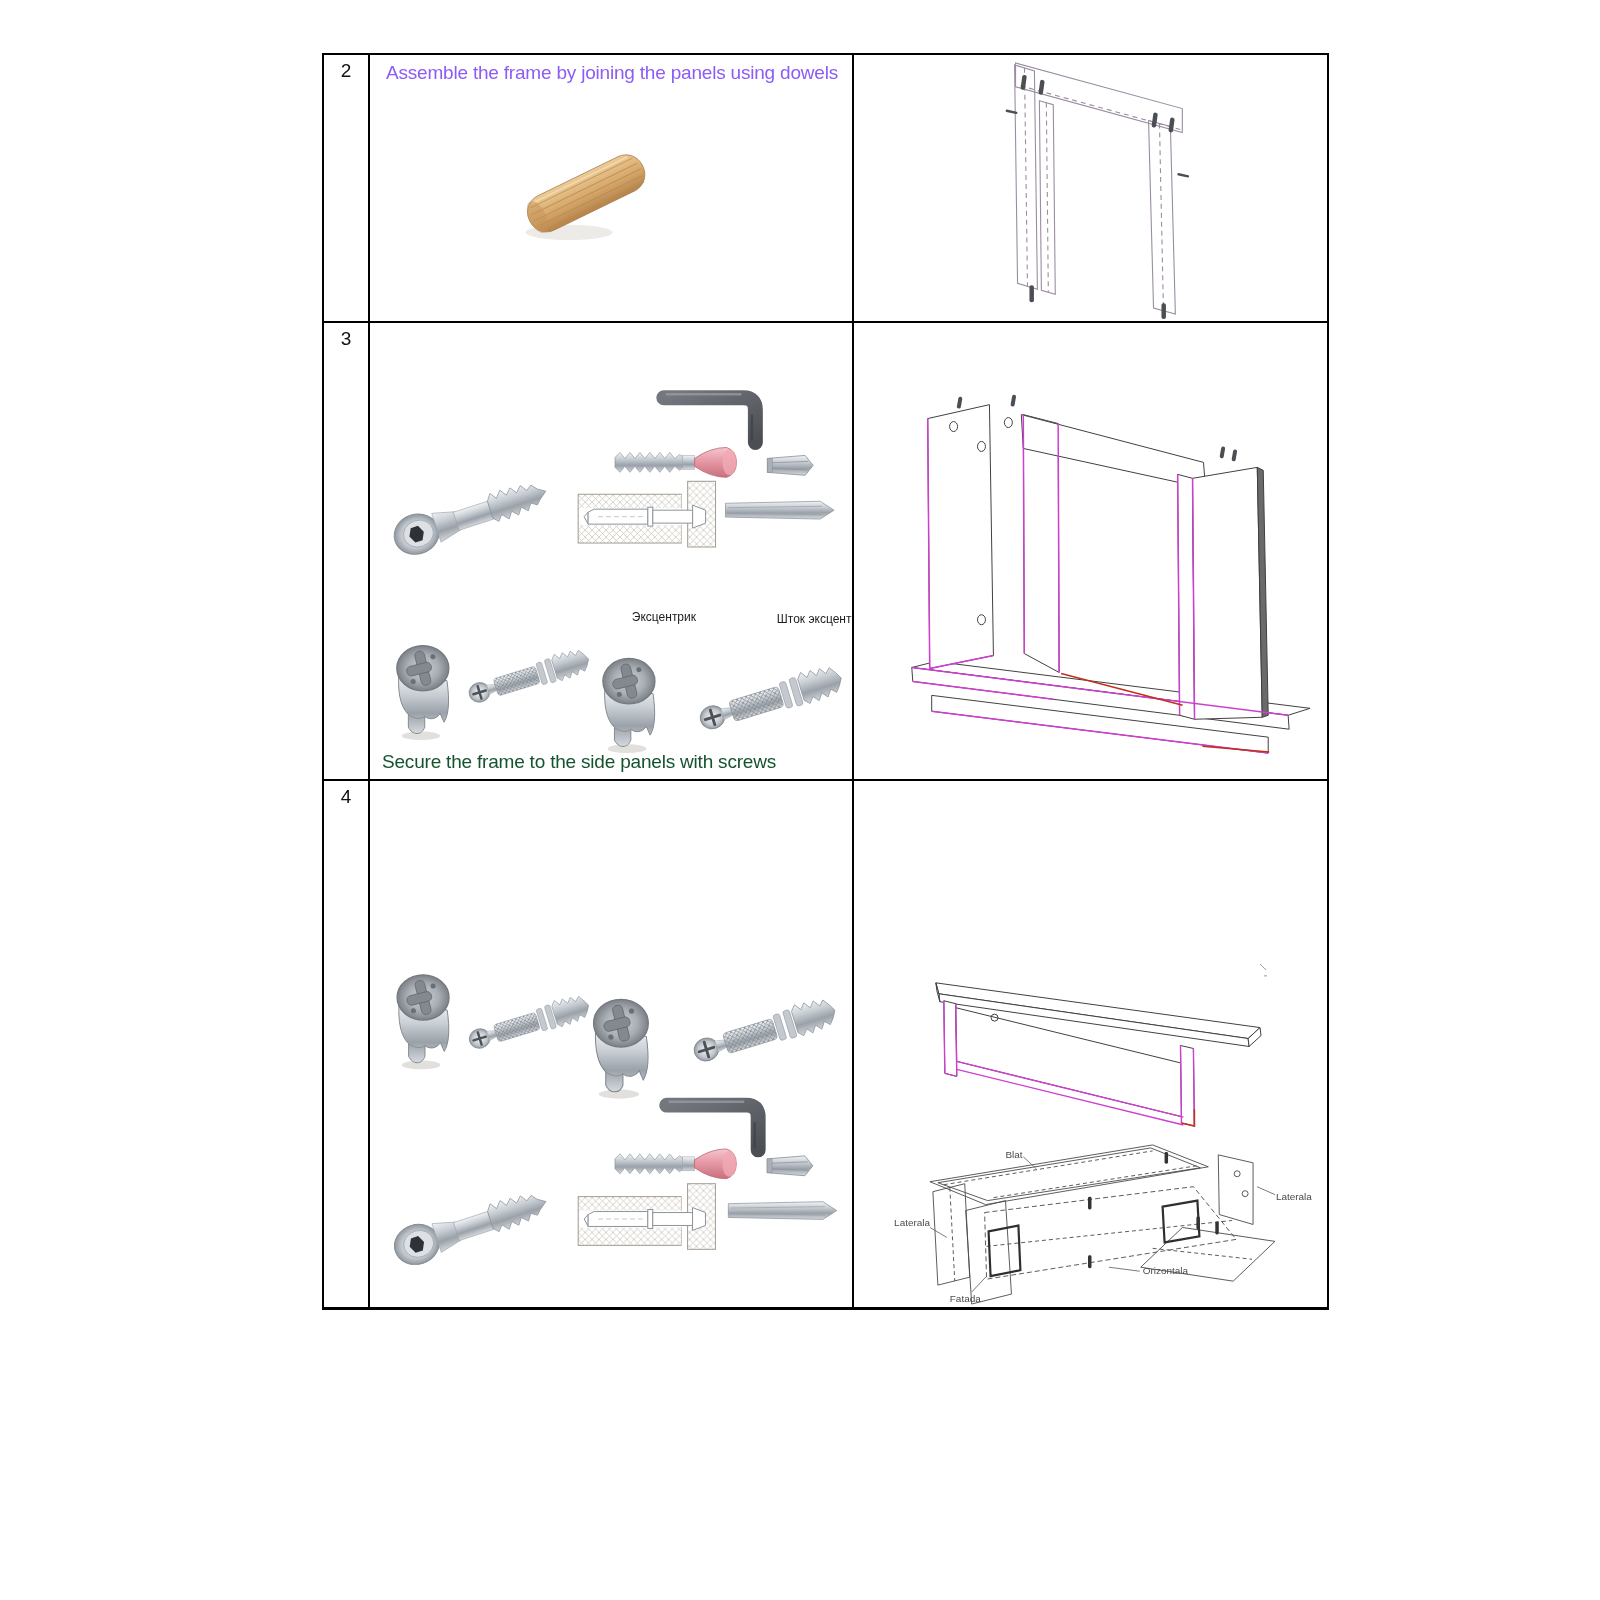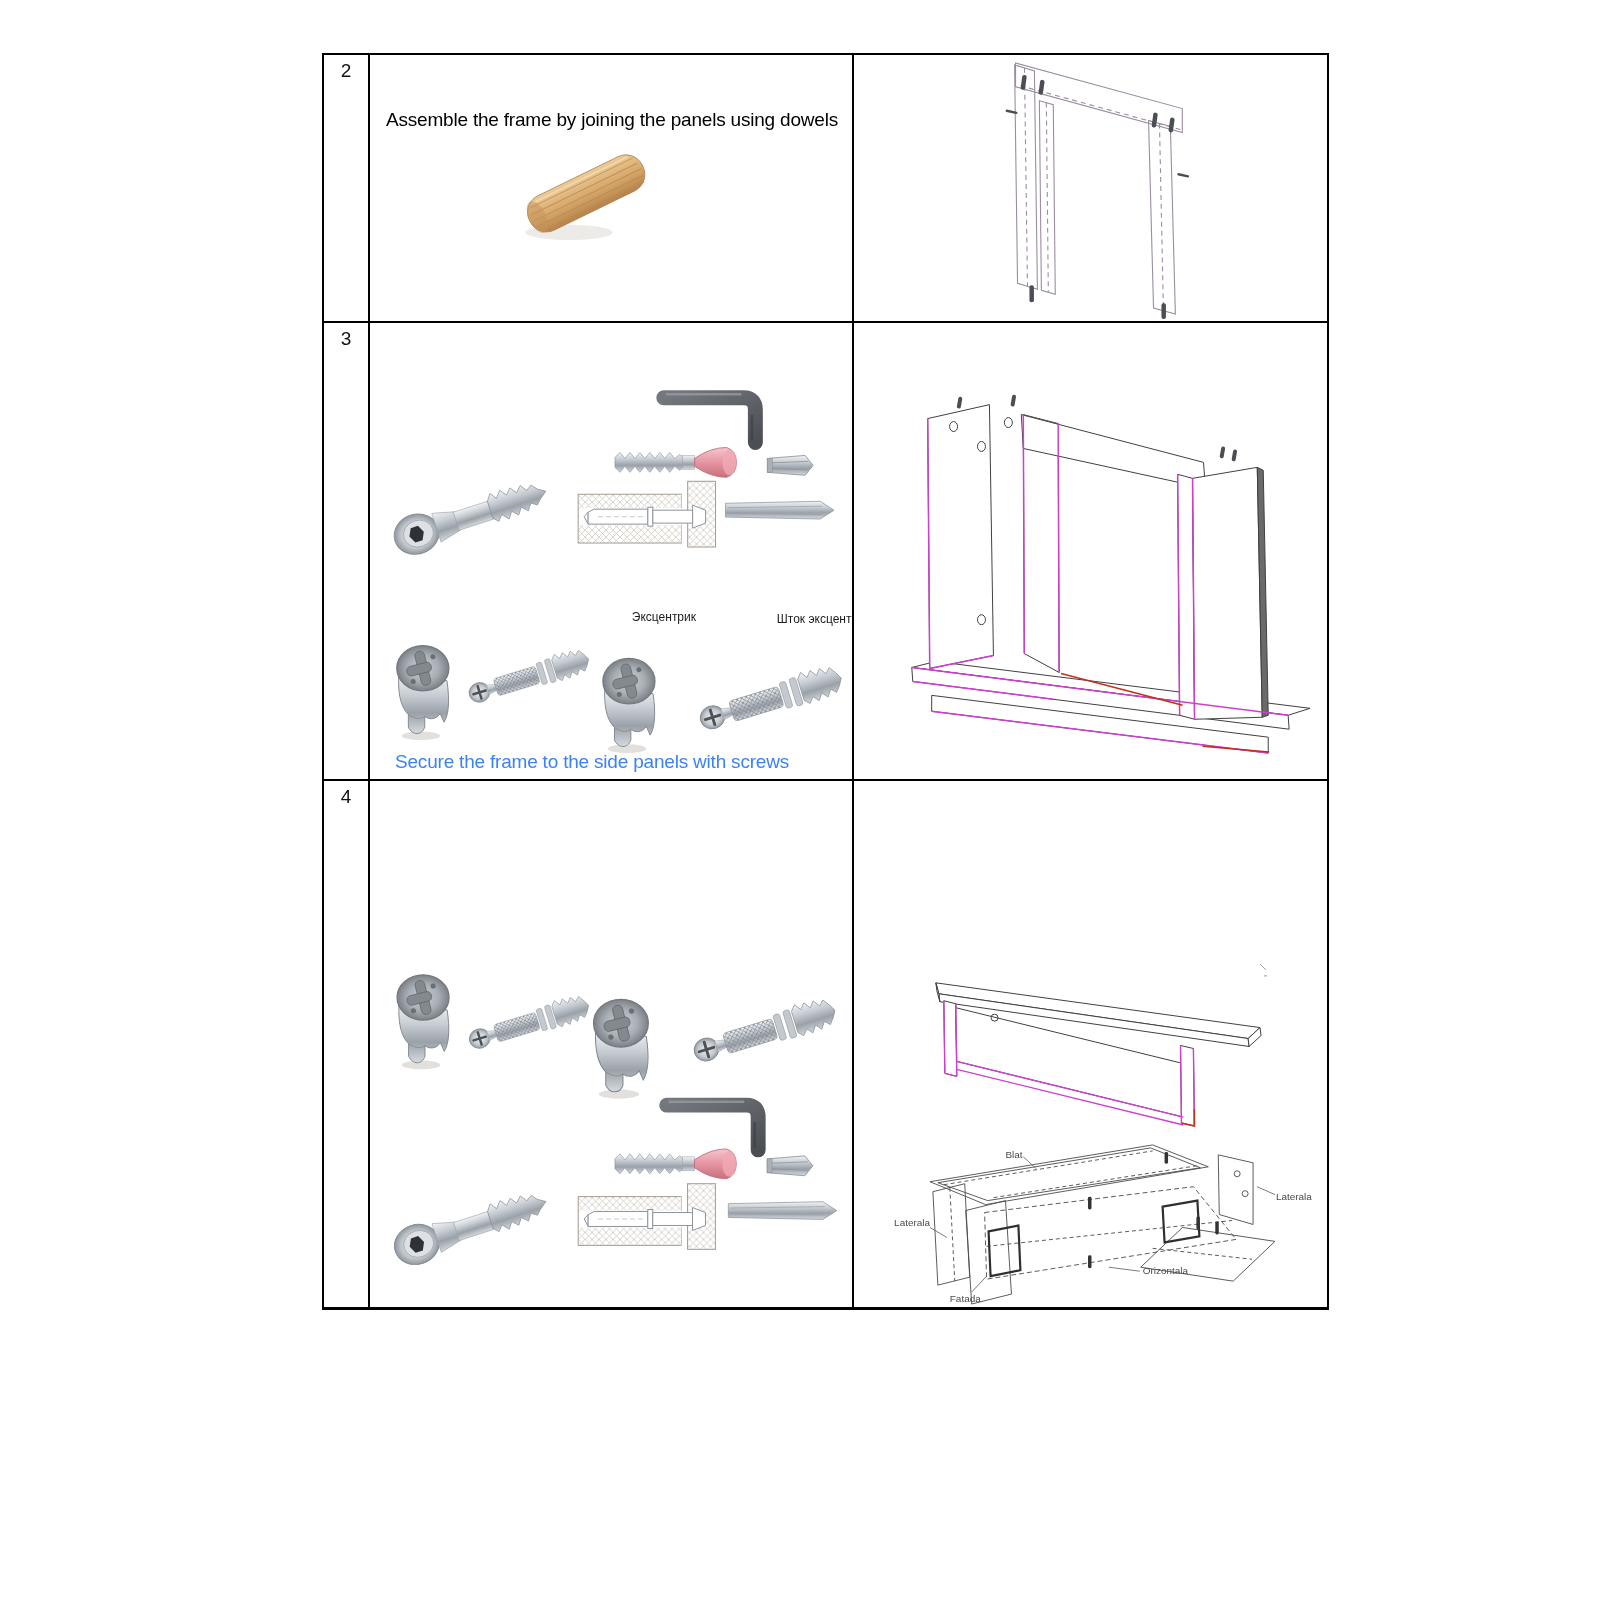--- a/index.html
+++ b/index.html
@@ -6,28 +6,28 @@
   .page{position:relative;width:1600px;height:1600px;background:#ffffff;overflow:hidden;
         font-family:"Liberation Sans", sans-serif;color:#111;}
   .itable{position:absolute;left:322px;top:53px;display:grid;
           grid-template-columns:46px 484px 475px;
           grid-template-rows:268px 458px 529px;
           border-top:2px solid #000;border-left:2px solid #000;background:#fff;}
   .cell{position:relative;border-right:2px solid #000;border-bottom:2px solid #000;
         box-sizing:border-box;overflow:hidden;background:#fff;}
   .cell.rb{border-bottom:3px solid #000;}
   .stepnum{font-size:19px;text-align:center;padding-top:5px;}
-  .instr{font-size:19px;line-height:1.38;color:#000000;padding:0 8px 0 10px;letter-spacing:-0.2px;margin-top:47px;}
+  .instr{font-size:19px;line-height:1.38;color:#8b5cf6;padding:0 8px 0 10px;letter-spacing:-0.2px;}
   .center{text-align:center;padding-top:5px;}
   .prewrap{white-space:pre-line;}
   .abs{position:absolute;left:0;top:0;width:100%;height:100%;}
   .ruslabel{position:absolute;font-size:12px;color:#1c1c1c;text-align:right;letter-spacing:0;}
   .rl1{left:196px;top:287px;width:130px;}
   .rl2{left:335px;top:289px;width:172px;}
-  .footer{position:absolute;left:25px;top:428px;font-size:19px;color:#3b82f6;letter-spacing:-0.2px;}
+  .footer{position:absolute;left:12px;top:428px;font-size:19px;color:#14532d;letter-spacing:-0.2px;}
   svg text{font-family:"Liberation Sans", sans-serif;}
 </style>
 </head>
 <body>
 
 <svg width="0" height="0" style="position:absolute" aria-hidden="true">
 <defs>
   <linearGradient id="metalV" x1="0" y1="0" x2="0" y2="1">
     <stop offset="0" stop-color="#f0f3f6"></stop>
         <stop offset="0.35" stop-color="#c6ccd2"></stop>

